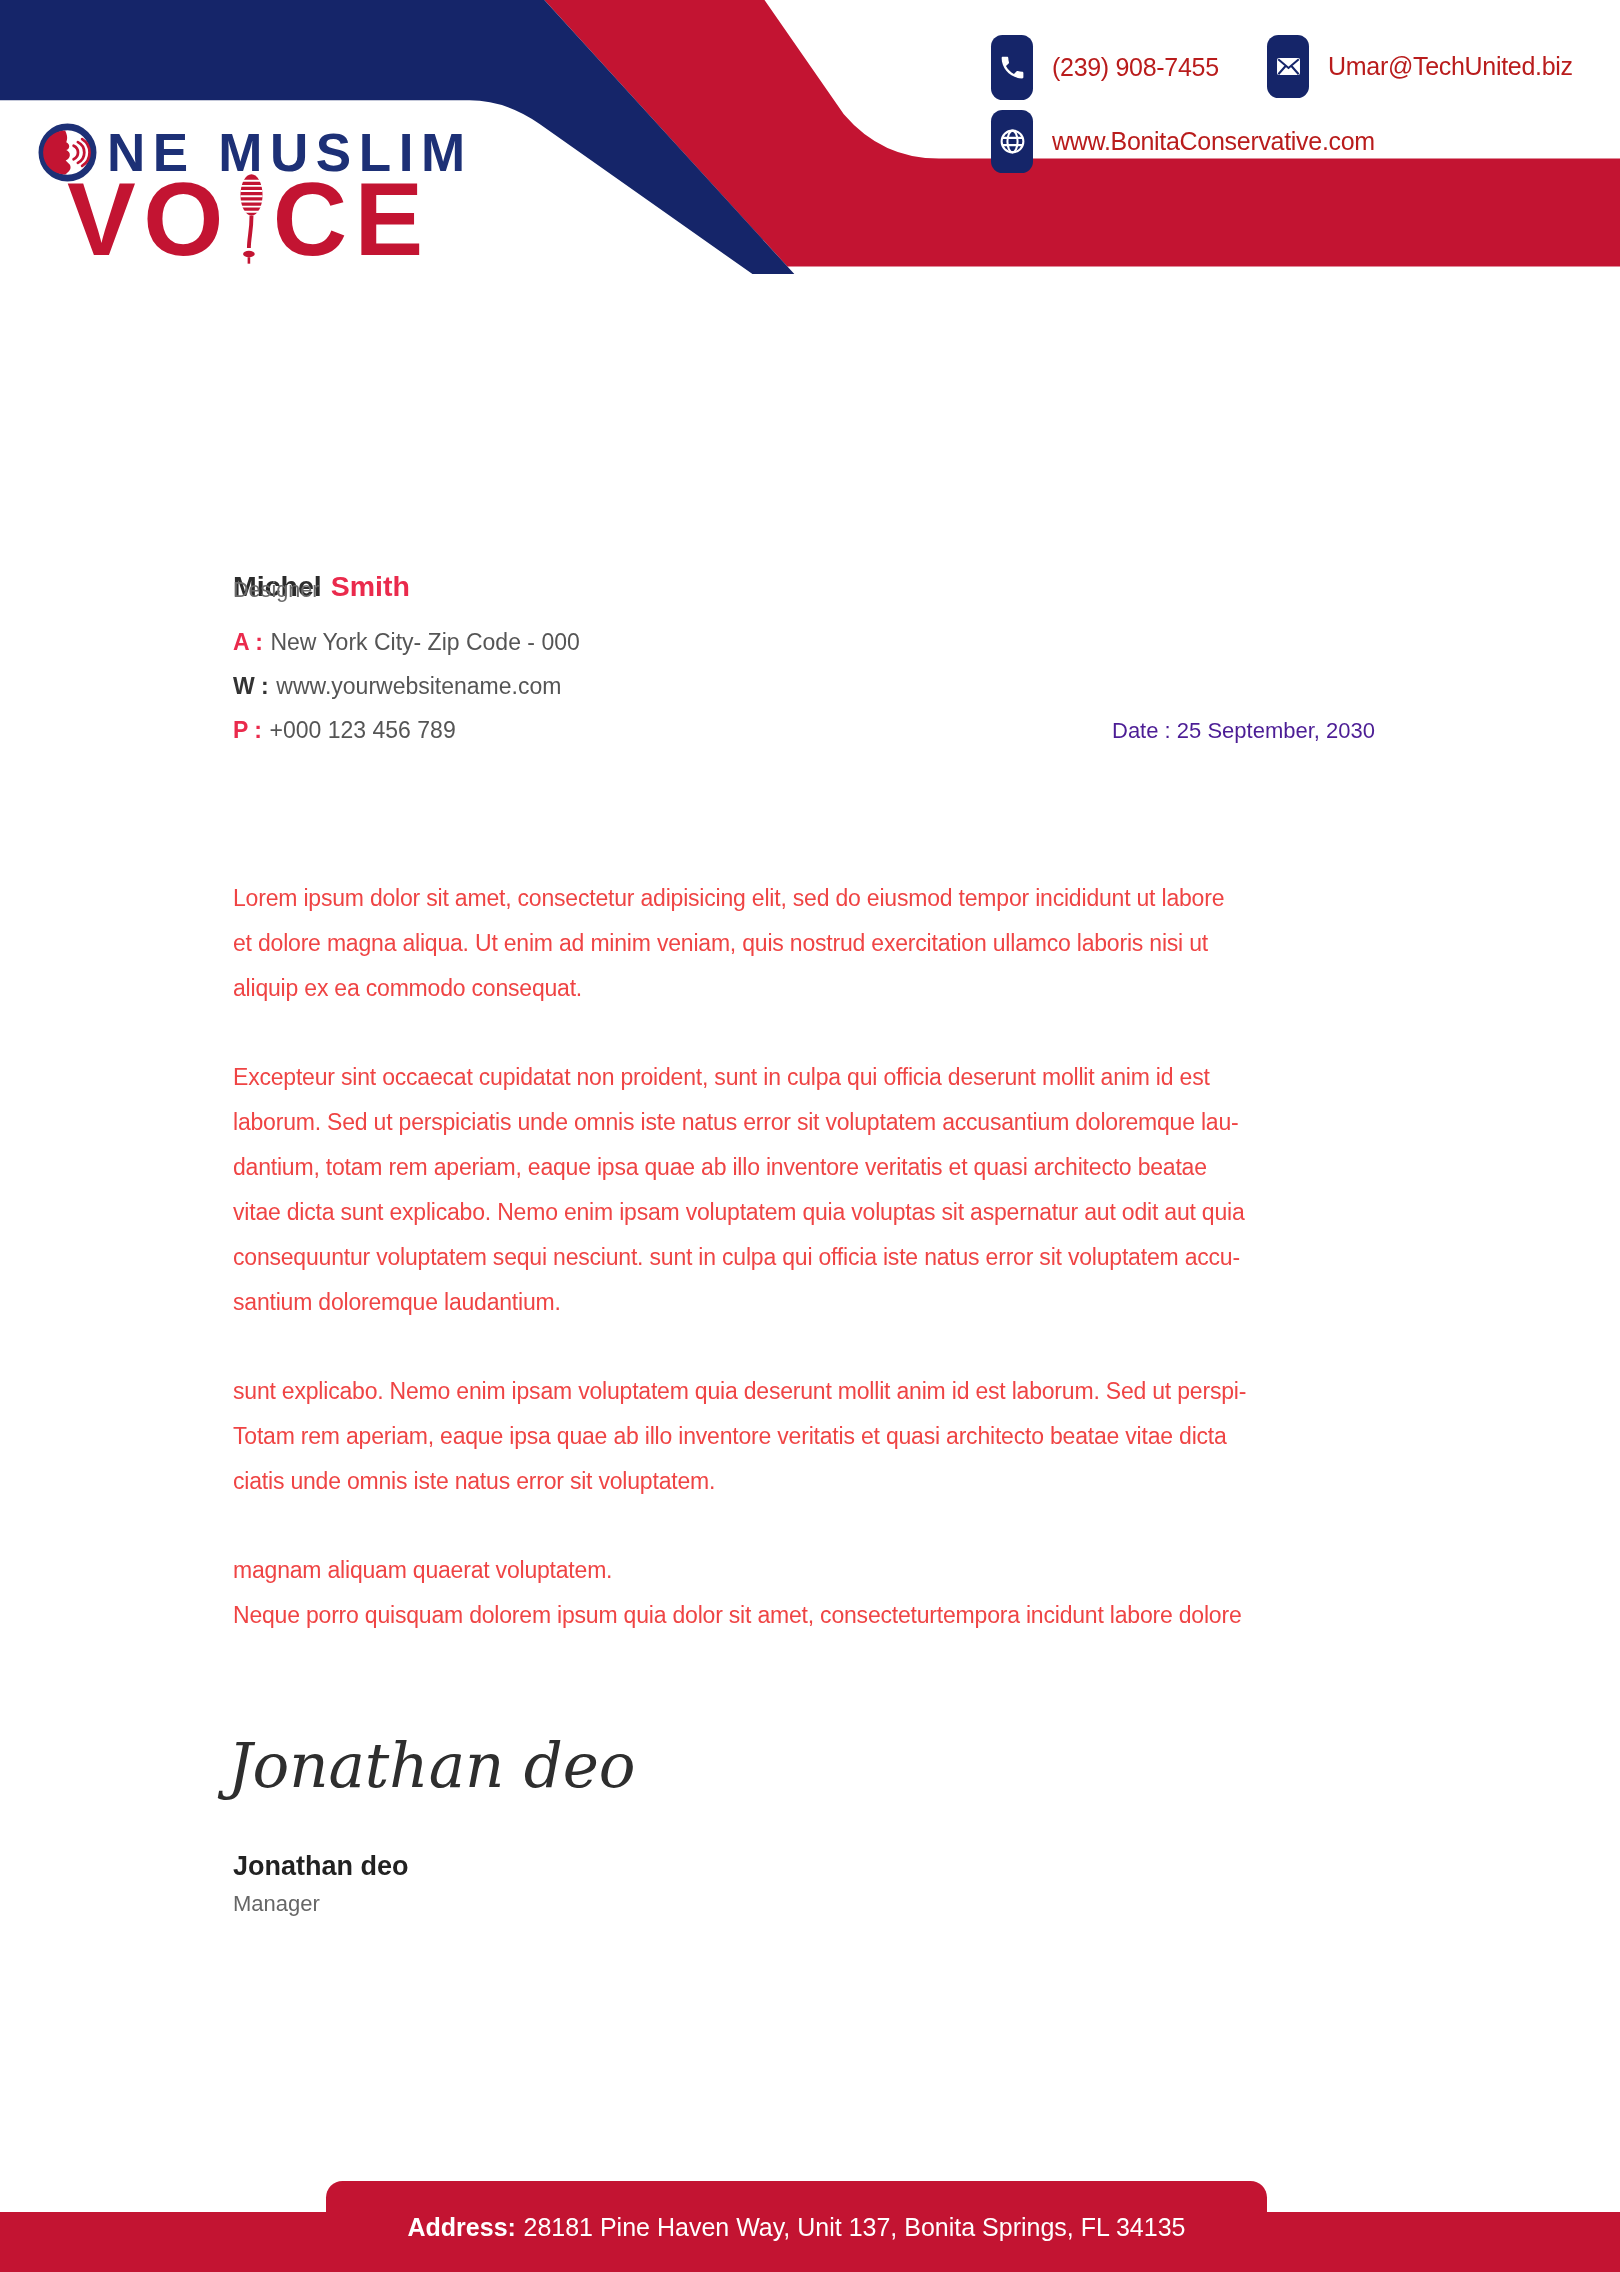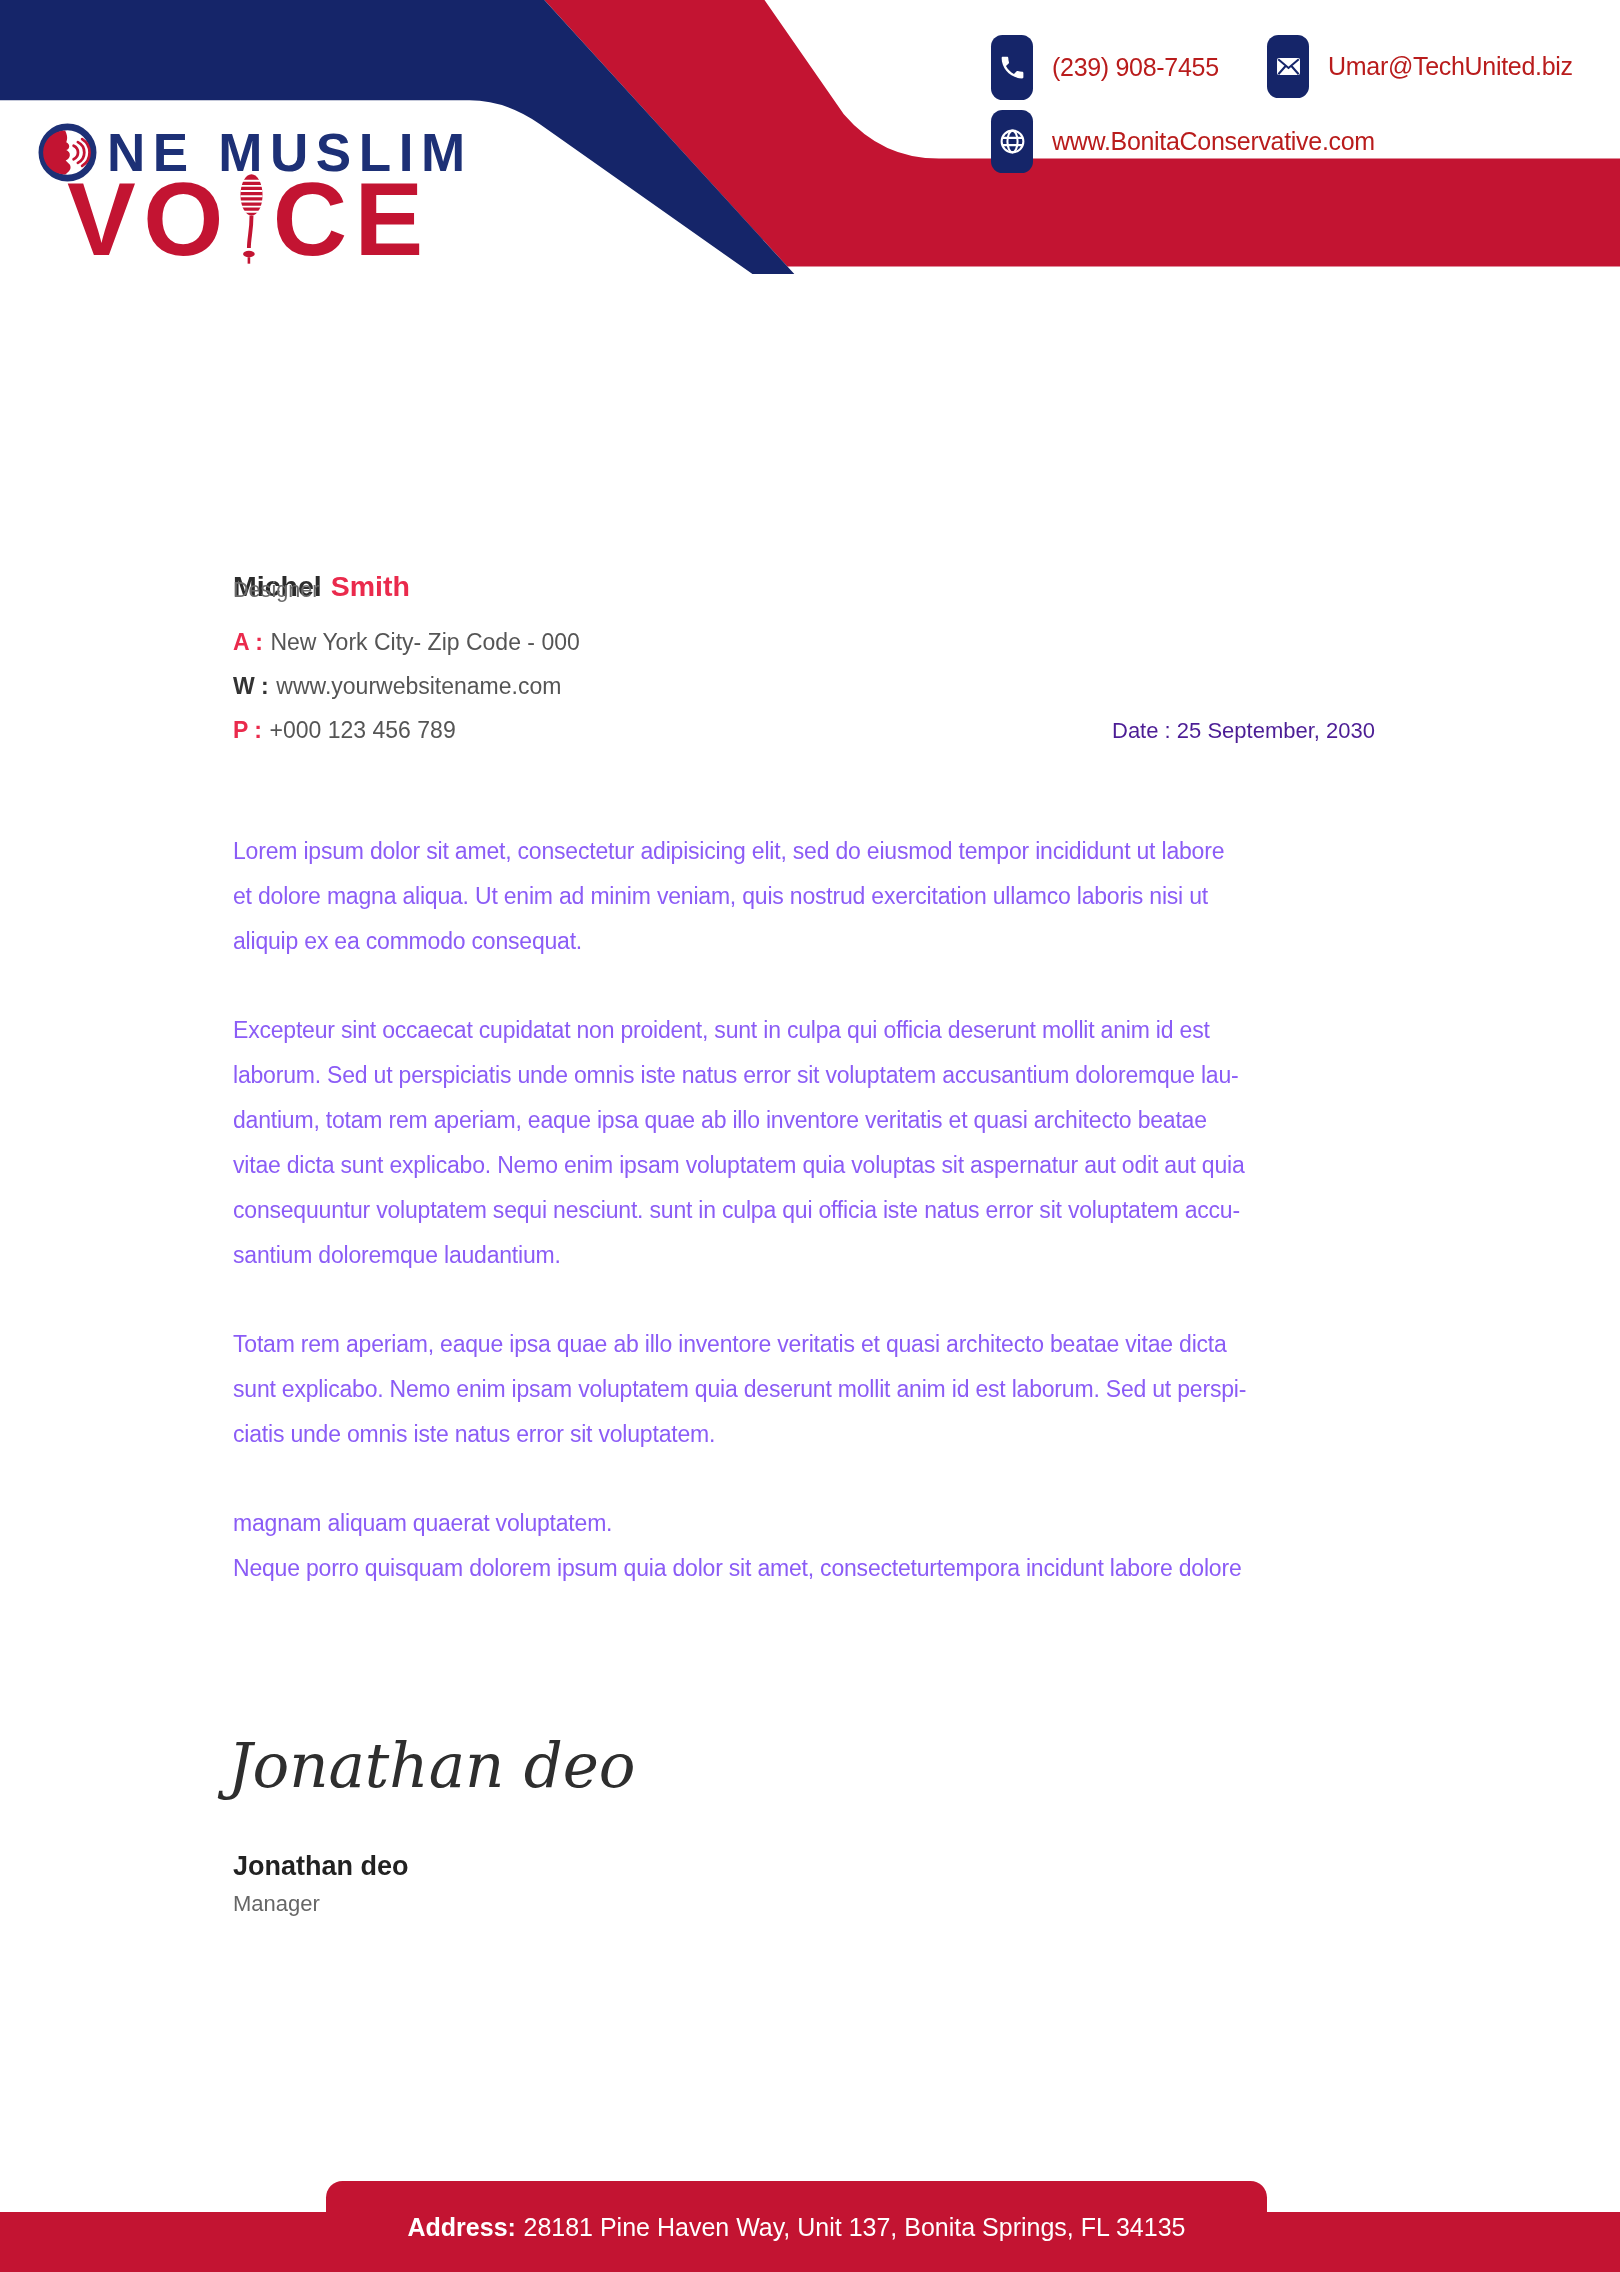--- a/index.html
+++ b/index.html
@@ -31,21 +31,21 @@
   .rec-role{position:absolute;left:233px;top:575px;height:30px;display:flex;align-items:center;
             font-size:21.6px;color:#6a6a6a;}
   .rec-info{position:absolute;left:233px;top:620px;}
   .info-line{height:44px;display:flex;align-items:center;gap:7.6px;font-size:23px;color:#555555;}
   .info-label{font-weight:bold;}
   .lbl-red{color:var(--accent-red);}
   .lbl-dark{color:#333333;}
   .date-line{position:absolute;left:1112px;top:709px;height:44px;display:flex;align-items:center;
              font-size:22px;color:#4c1d95;}
   
-  .body-text{position:absolute;left:233px;top:829px;color:#8b5cf6;font-size:23px;letter-spacing:-0.2px;}
+  .body-text{position:absolute;left:233px;top:876px;color:#ef4444;font-size:23px;letter-spacing:-0.2px;}
   .body-text .para{margin-bottom:44px;}
   .body-text .bline{line-height:45px;white-space:nowrap;}
   
   .sig-script{position:absolute;left:228px;top:1730px;font-family:"DejaVu Serif", serif;
               font-style:italic;font-size:61px;color:#2e2e2e;white-space:nowrap;}
   .sig-name{position:absolute;left:233px;top:1851px;font-size:27px;font-weight:bold;color:#222222;}
   .sig-role{position:absolute;left:233px;top:1891px;font-size:22px;color:#666666;}
   
   .footer-strip{position:absolute;left:0;top:2212px;width:1621px;height:60px;background:var(--red);}
   .footer-tab{position:absolute;left:326px;top:2181px;width:941px;height:92px;background:var(--red);
@@ -145,22 +145,22 @@
     </div>
     <div class="para">
       <div class="bline">Excepteur sint occaecat cupidatat non proident, sunt in culpa qui officia deserunt mollit anim id est</div>
       <div class="bline">laborum. Sed ut perspiciatis unde omnis iste natus error sit voluptatem accusantium doloremque lau-</div>
       <div class="bline">dantium, totam rem aperiam, eaque ipsa quae ab illo inventore veritatis et quasi architecto beatae</div>
       <div class="bline">vitae dicta sunt explicabo. Nemo enim ipsam voluptatem quia voluptas sit aspernatur aut odit aut quia</div>
       <div class="bline">consequuntur voluptatem sequi nesciunt.  sunt in culpa qui officia iste natus error sit voluptatem accu-</div>
       <div class="bline">santium doloremque laudantium.</div>
     </div>
     <div class="para">
+      <div class="bline">sunt explicabo. Nemo enim ipsam voluptatem quia deserunt mollit anim id est laborum. Sed ut perspi-</div>
       <div class="bline">Totam rem aperiam, eaque ipsa quae ab illo inventore veritatis et quasi architecto beatae vitae dicta</div>
-      <div class="bline">sunt explicabo. Nemo enim ipsam voluptatem quia deserunt mollit anim id est laborum. Sed ut perspi-</div>
       <div class="bline">ciatis unde omnis iste natus error sit voluptatem.</div>
     </div>
     <div class="para">
       <div class="bline">magnam aliquam quaerat voluptatem.</div>
       <div class="bline">Neque porro quisquam dolorem ipsum quia dolor sit amet, consecteturtempora incidunt labore dolore</div>
     </div>
   </div>
 
   <div class="sig-script">Jonathan deo</div>
   <div class="sig-name">Jonathan deo</div>

